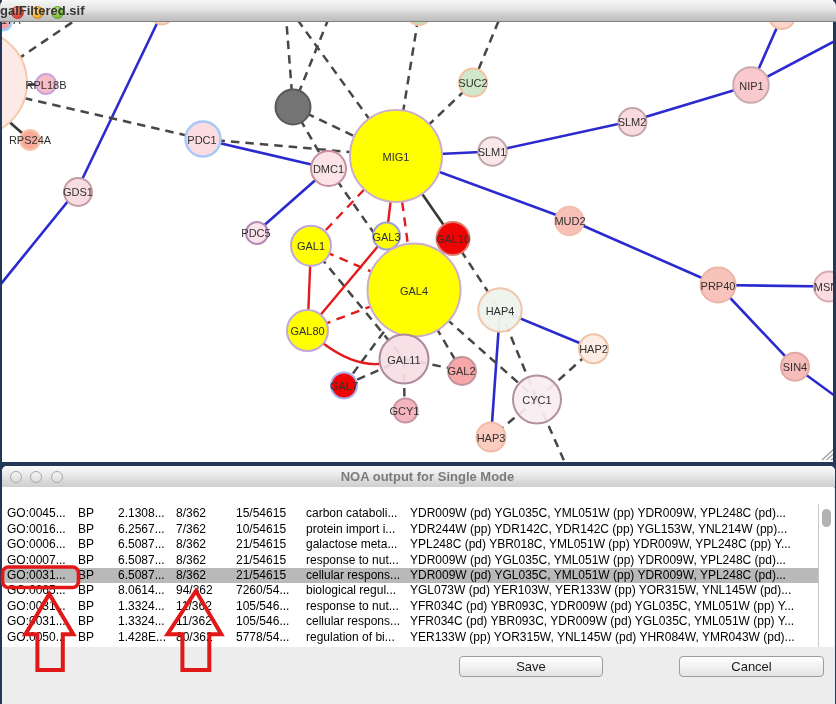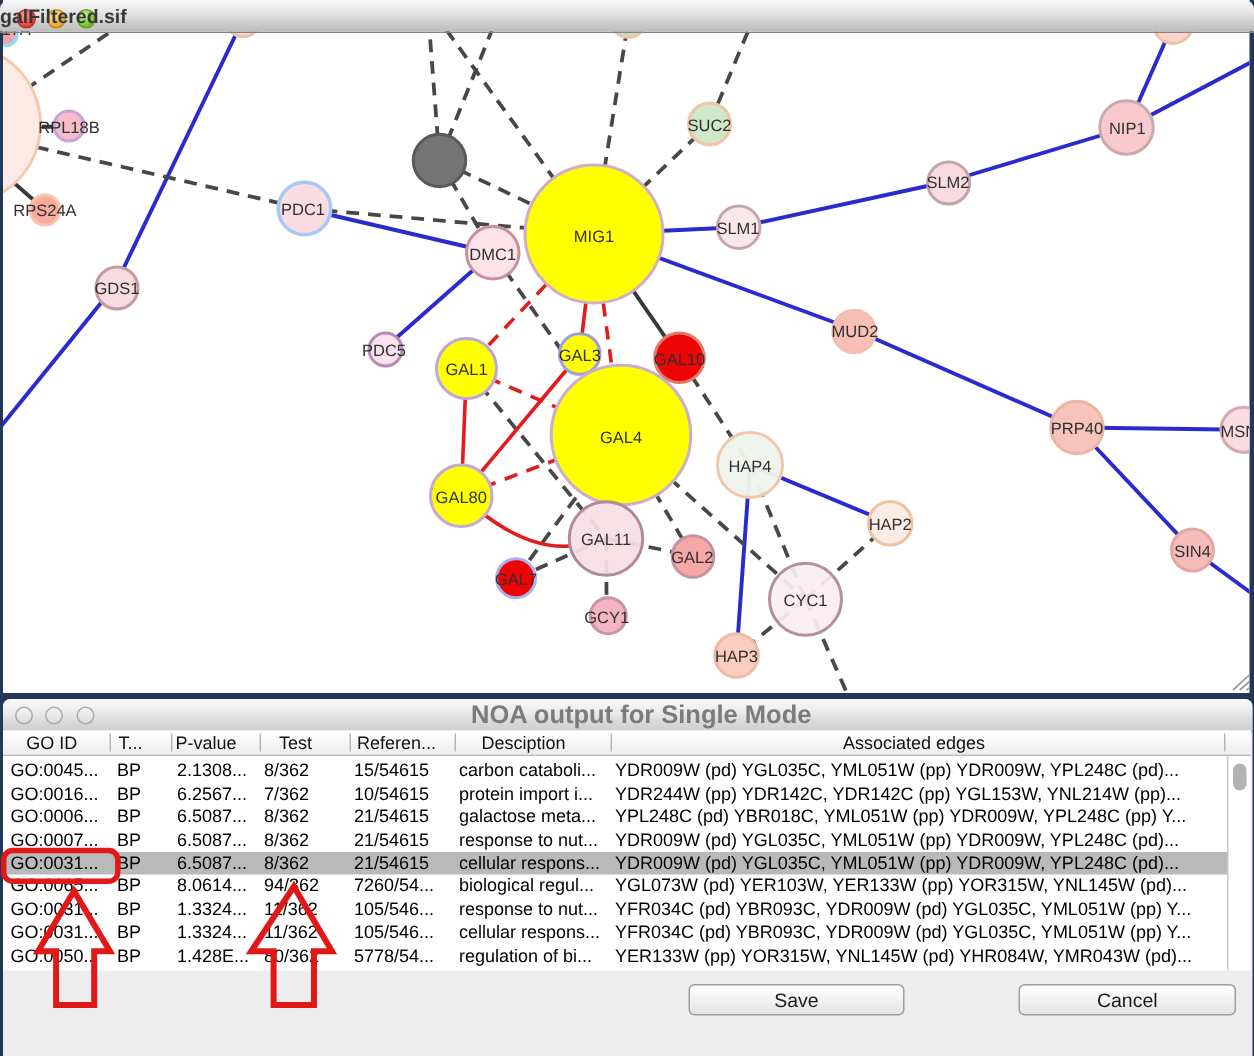--- a/index.html
+++ b/index.html
@@ -6,21 +6,21 @@
 body{width:836px;height:704px;background:#233758;font-family:"Liberation Sans",sans-serif;position:relative;overflow:hidden;}
 .titlebar{position:absolute;left:0;top:0;right:0;height:21px;background:linear-gradient(#f7f7f7,#e3e3e3 45%,#cecece 70%,#bdbdbd);border-bottom:1px solid #828282;border-radius:6px 6px 0 0;z-index:6;}
 .tl{position:absolute;top:5.5px;width:11px;height:11px;border-radius:50%;}
 .title{position:absolute;top:0;left:0;right:0;text-align:left;font-size:13px;font-weight:bold;color:#363636;line-height:21px;}
 #win1{position:absolute;left:0;top:0;width:836px;height:461.5px;}
 #canvas1{position:absolute;left:1.5px;right:3px;top:0;bottom:0;background:#fff;overflow:hidden;}
 #netsvg{position:absolute;left:-1.5px;top:0;}
 #win2{position:absolute;left:1.5px;top:465.5px;width:833px;height:238.5px;background:#ededed;border-radius:5px 5px 0 0;}
 .titlebar2{position:absolute;left:0;top:0;right:0;height:21px;background:linear-gradient(#fafafa,#e9e9e9 45%,#dadada 70%,#cfcfcf);border-bottom:1px solid #9e9e9e;border-radius:5px 5px 0 0;}
 .tl2{position:absolute;top:5.5px;width:10px;height:10px;border-radius:50%;border:1px solid #a9a9a9;background:linear-gradient(#f5f5f5,#dcdcdc);}
-.title2{position:absolute;top:0;left:0;right:0;text-align:center;font-size:17px;font-weight:bold;color:#7b7b7b;line-height:21px;margin-left:19px;}
+.title2{position:absolute;top:0;left:0;right:0;text-align:center;font-size:13px;font-weight:bold;color:#7b7b7b;line-height:21px;margin-left:19px;}
 #tablewrap{position:absolute;left:0.5px;top:21.5px;width:832px;height:159.5px;background:#fff;overflow:hidden;}
 #thead{position:absolute;left:0;top:0;width:100%;height:16px;background:linear-gradient(#ffffff,#ededed);border-bottom:1px solid #bdbdbd;}
 .hsep{position:absolute;top:2px;height:12px;width:1px;background:#b5b5b5;}
 .hlab{position:absolute;top:0;font-size:12px;color:#111;line-height:16px;white-space:pre;}
 .row{position:absolute;left:0;width:817px;height:15.4px;font-size:12px;color:#000;white-space:pre;overflow:hidden;}
 .c{position:absolute;top:0;line-height:15.4px;white-space:pre;}
 #hl{position:absolute;left:0;top:81px;width:817px;height:15.4px;background:#b9b9b9;}
 #vscroll{position:absolute;right:0.5px;top:16.5px;width:15px;bottom:0;background:#fff;border-left:1px solid #c9c9c9;}
 #vthumb{position:absolute;left:3px;top:5px;width:9px;height:18px;background:#b2b2b2;border-radius:5px;}
 .btn{position:absolute;height:21px;background:linear-gradient(#ffffff,#f2f2f2 50%,#e4e4e4);border:1px solid #9d9d9d;border-radius:4px;font-size:13px;color:#1a1a1a;text-align:center;line-height:20px;box-sizing:border-box;}
@@ -177,36 +177,20 @@
 </div>
 </div>
 <div id="win2">
 <div class="titlebar2">
 <div class="tl2" style="left:8px;"></div>
 <div class="tl2" style="left:28.5px;"></div>
 <div class="tl2" style="left:49px;"></div>
 <div class="title2">NOA output for Single Mode</div>
 </div>
 <div id="tablewrap">
-<div id="thead">
-<span class="hlab" style="left:15.5px;">GO ID</span>
-<span class="hlab" style="left:77px;">T...</span>
-<span class="hlab" style="left:115px;">P-value</span>
-<span class="hlab" style="left:184px;">Test</span>
-<span class="hlab" style="left:236px;">Referen...</span>
-<span class="hlab" style="left:319px;">Desciption</span>
-<span class="hlab" style="left:560px;">Associated edges</span>
-<div class="hsep" style="left:71px;"></div>
-<div class="hsep" style="left:112px;"></div>
-<div class="hsep" style="left:170.5px;"></div>
-<div class="hsep" style="left:231px;"></div>
-<div class="hsep" style="left:301px;"></div>
-<div class="hsep" style="left:404.5px;"></div>
-<div class="hsep" style="left:814px;"></div>
-</div>
 <div id="hl"></div>
 <div id="rows">
 <div class="row" style="top:19.4px;"><span class="c" style="left:5px;">GO:0045...</span><span class="c" style="left:76px;">BP</span><span class="c" style="left:116px;">2.1308...</span><span class="c" style="left:174px;">8/362</span><span class="c" style="left:234px;">15/54615</span><span class="c" style="left:304px;">carbon cataboli...</span><span class="c" style="left:408px;">YDR009W (pd) YGL035C, YML051W (pp) YDR009W, YPL248C (pd)...</span></div>
 <div class="row" style="top:34.8px;"><span class="c" style="left:5px;">GO:0016...</span><span class="c" style="left:76px;">BP</span><span class="c" style="left:116px;">6.2567...</span><span class="c" style="left:174px;">7/362</span><span class="c" style="left:234px;">10/54615</span><span class="c" style="left:304px;">protein import i...</span><span class="c" style="left:408px;">YDR244W (pp) YDR142C, YDR142C (pp) YGL153W, YNL214W (pp)...</span></div>
 <div class="row" style="top:50.2px;"><span class="c" style="left:5px;">GO:0006...</span><span class="c" style="left:76px;">BP</span><span class="c" style="left:116px;">6.5087...</span><span class="c" style="left:174px;">8/362</span><span class="c" style="left:234px;">21/54615</span><span class="c" style="left:304px;">galactose meta...</span><span class="c" style="left:408px;">YPL248C (pd) YBR018C, YML051W (pp) YDR009W, YPL248C (pp) Y...</span></div>
 <div class="row" style="top:65.6px;"><span class="c" style="left:5px;">GO:0007...</span><span class="c" style="left:76px;">BP</span><span class="c" style="left:116px;">6.5087...</span><span class="c" style="left:174px;">8/362</span><span class="c" style="left:234px;">21/54615</span><span class="c" style="left:304px;">response to nut...</span><span class="c" style="left:408px;">YDR009W (pd) YGL035C, YML051W (pp) YDR009W, YPL248C (pd)...</span></div>
 <div class="row" style="top:81.0px;"><span class="c" style="left:5px;">GO:0031...</span><span class="c" style="left:76px;">BP</span><span class="c" style="left:116px;">6.5087...</span><span class="c" style="left:174px;">8/362</span><span class="c" style="left:234px;">21/54615</span><span class="c" style="left:304px;">cellular respons...</span><span class="c" style="left:408px;">YDR009W (pd) YGL035C, YML051W (pp) YDR009W, YPL248C (pd)...</span></div>
 <div class="row" style="top:96.4px;"><span class="c" style="left:5px;">GO:0065...</span><span class="c" style="left:76px;">BP</span><span class="c" style="left:116px;">8.0614...</span><span class="c" style="left:174px;">94/362</span><span class="c" style="left:234px;">7260/54...</span><span class="c" style="left:304px;">biological regul...</span><span class="c" style="left:408px;">YGL073W (pd) YER103W, YER133W (pp) YOR315W, YNL145W (pd)...</span></div>
 <div class="row" style="top:111.8px;"><span class="c" style="left:5px;">GO:0031...</span><span class="c" style="left:76px;">BP</span><span class="c" style="left:116px;">1.3324...</span><span class="c" style="left:174px;">11/362</span><span class="c" style="left:234px;">105/546...</span><span class="c" style="left:304px;">response to nut...</span><span class="c" style="left:408px;">YFR034C (pd) YBR093C, YDR009W (pd) YGL035C, YML051W (pp) Y...</span></div>
 <div class="row" style="top:127.2px;"><span class="c" style="left:5px;">GO:0031...</span><span class="c" style="left:76px;">BP</span><span class="c" style="left:116px;">1.3324...</span><span class="c" style="left:174px;">11/362</span><span class="c" style="left:234px;">105/546...</span><span class="c" style="left:304px;">cellular respons...</span><span class="c" style="left:408px;">YFR034C (pd) YBR093C, YDR009W (pd) YGL035C, YML051W (pp) Y...</span></div>

